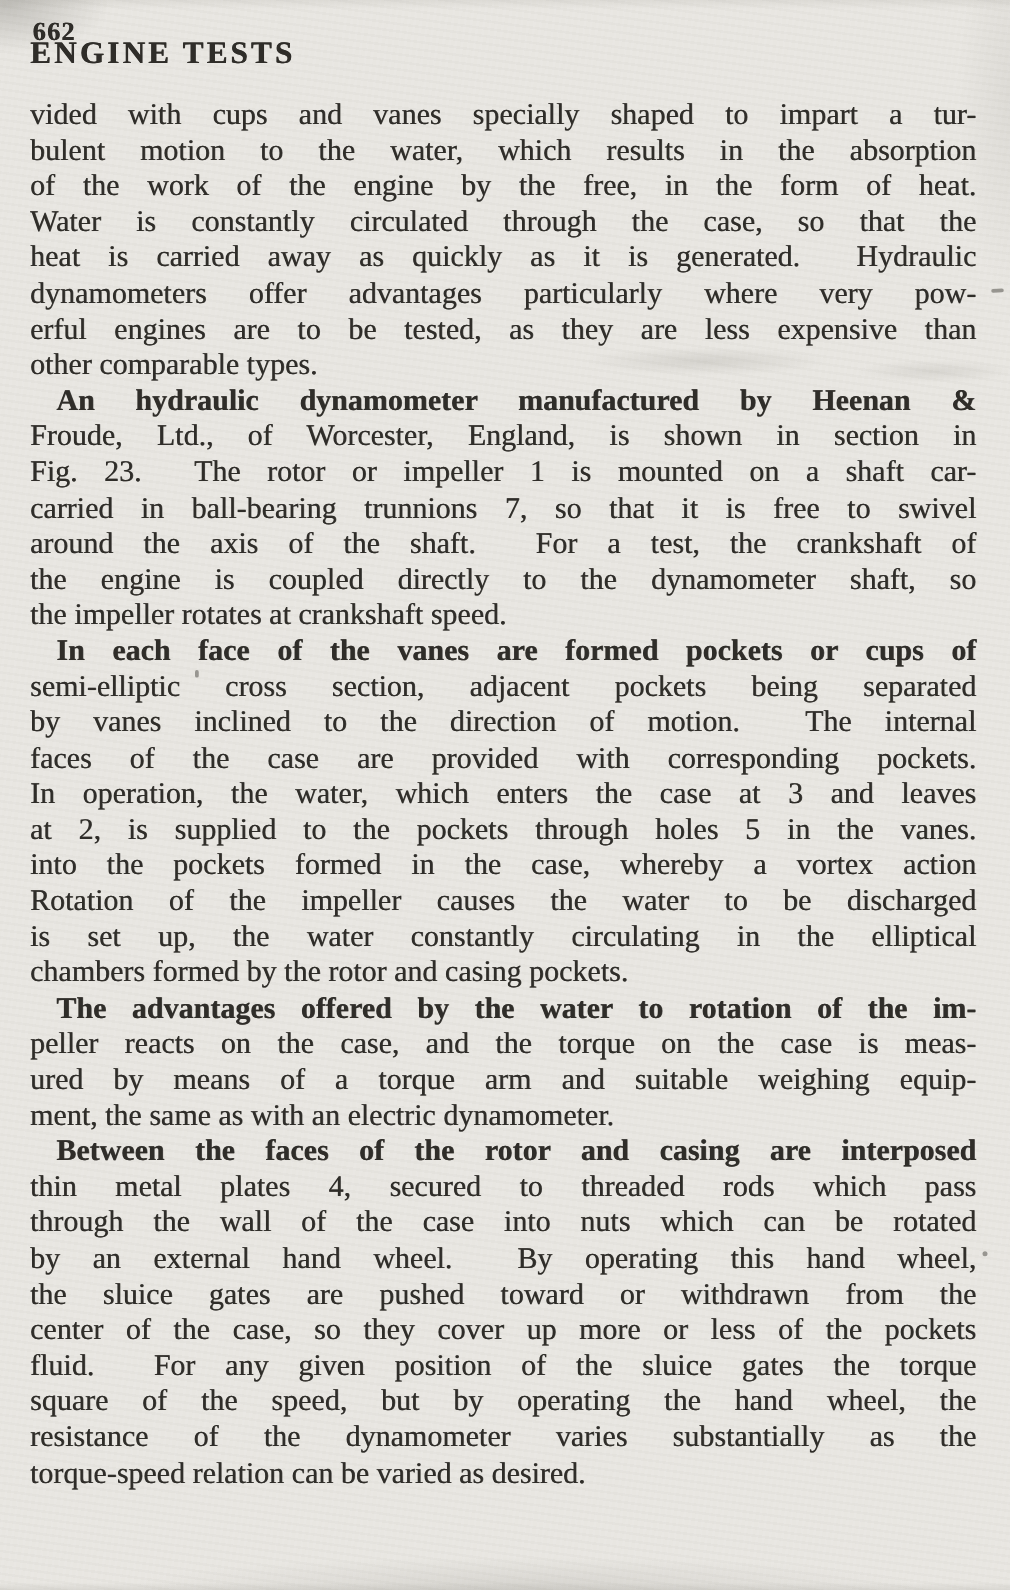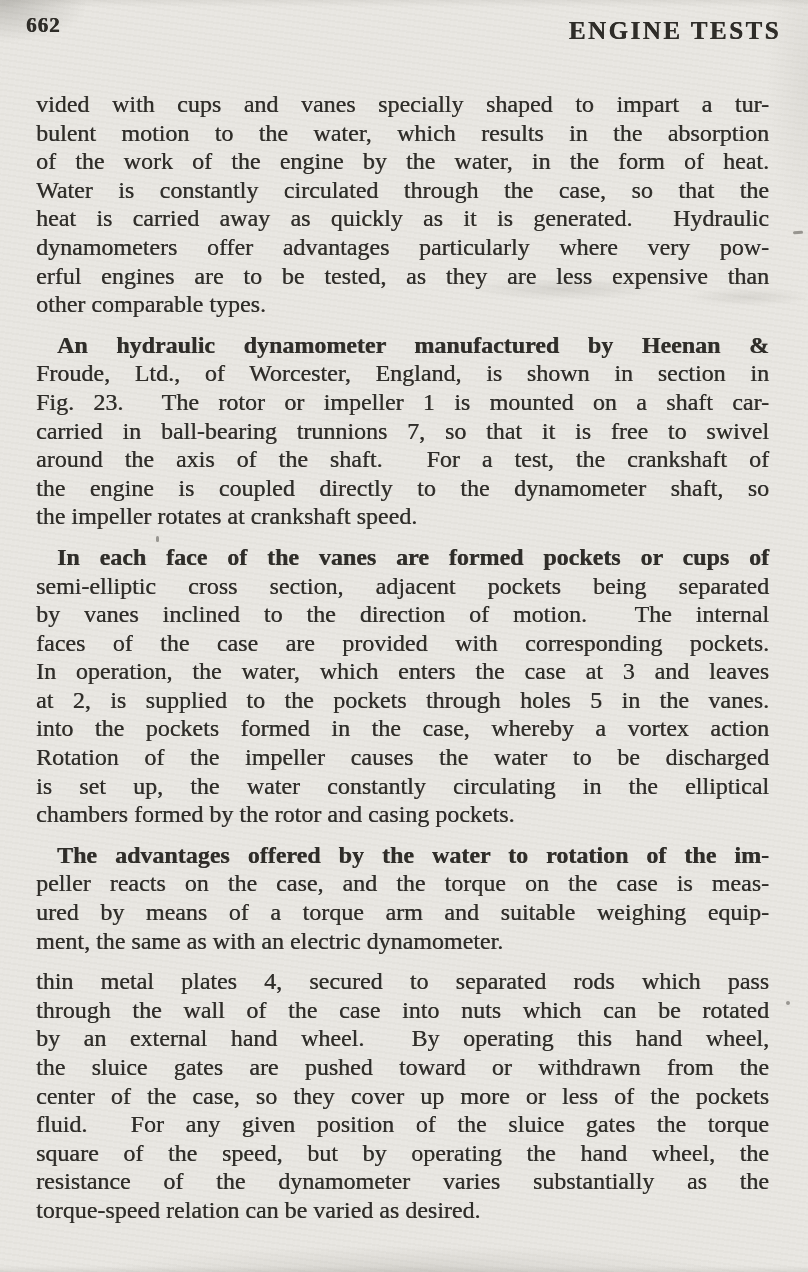--- a/index.html
+++ b/index.html
@@ -44,36 +44,36 @@
     top: 0;
     font-size: 21px;
     font-weight: 700;
     letter-spacing: 1px;
     text-shadow: 0.4px 0 0 currentColor;
   }
   .running-title {
     position: absolute;
     left: 0;
     right: 0;
-    top: 4px;
-    text-align: right;
+    top: 16px;
+    text-align: left;
     font-size: 25px;
     font-weight: 700;
     letter-spacing: 2.5px;
     text-shadow: 0.4px 0 0 currentColor;
   }
   .page-body {
     position: absolute;
     top: 78px;
     left: 24px;
     width: 757px;
     font-size: 24px;
     line-height: 28.6px;
   }
-  .paragraph { margin: 12px; }
+  .paragraph { margin: 0; }
   .line {
     text-align: justify;
     text-align-last: justify;
     text-justify: inter-word;
     text-shadow: 0.4px 0 0 rgba(47,45,41,0.75);
     white-space: normal;
   }
   .line.indent { padding-left: 21px; font-weight: bold; }
   .line.last { text-align-last: left; }
   .scan-artifact {
@@ -103,21 +103,21 @@
 <div class="page">
   <header class="page-header">
     <span class="page-number">662</span>
     <span class="running-title">ENGINE TESTS</span>
   </header>
 
   <main class="page-body">
       <div class="paragraph">
         <div class="line">vided with cups and vanes specially shaped to impart a tur-</div>
         <div class="line">bulent motion to the water, which results in the absorption</div>
-        <div class="line">of the work of the engine by the water, in the form of heat.</div>
+        <div class="line">of the work of the engine by the free, in the form of heat.</div>
         <div class="line">Water is constantly circulated through the case, so that the</div>
         <div class="line">heat is carried away as quickly as it is generated.&nbsp; Hydraulic</div>
         <div class="line">dynamometers offer advantages particularly where very pow-</div>
         <div class="line">erful engines are to be tested, as they are less expensive than</div>
         <div class="line last">other comparable types.</div>
       </div>
       <div class="paragraph">
         <div class="line indent">An hydraulic dynamometer manufactured by Heenan &amp;</div>
         <div class="line">Froude, Ltd., of Worcester, England, is shown in section in</div>
         <div class="line">Fig. 23.&nbsp; The rotor or impeller 1 is mounted on a shaft car-</div>
@@ -138,21 +138,22 @@
         <div class="line">is set up, the water constantly circulating in the elliptical</div>
         <div class="line last">chambers formed by the rotor and casing pockets.</div>
       </div>
       <div class="paragraph">
         <div class="line indent">The advantages offered by the water to rotation of the im-</div>
         <div class="line">peller reacts on the case, and the torque on the case is meas-</div>
         <div class="line">ured by means of a torque arm and suitable weighing equip-</div>
         <div class="line last">ment, the same as with an electric dynamometer.</div>
       </div>
       <div class="paragraph">
-        <div class="line">thin metal plates 4, secured to separated rods which pass</div>
+        <div class="line indent">Between the faces of the rotor and casing are interposed</div>
+        <div class="line">thin metal plates 4, secured to threaded rods which pass</div>
         <div class="line">through the wall of the case into nuts which can be rotated</div>
         <div class="line">by an external hand wheel.&nbsp; By operating this hand wheel,</div>
         <div class="line">the sluice gates are pushed toward or withdrawn from the</div>
         <div class="line">center of the case, so they cover up more or less of the pockets</div>
         <div class="line">fluid.&nbsp; For any given position of the sluice gates the torque</div>
         <div class="line">square of the speed, but by operating the hand wheel, the</div>
         <div class="line">resistance of the dynamometer varies substantially as the</div>
         <div class="line last">torque-speed relation can be varied as desired.</div>
       </div>
     </main>

